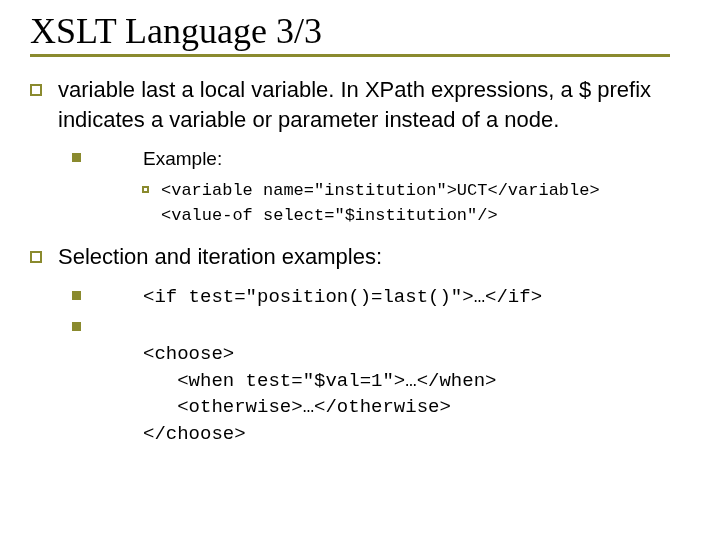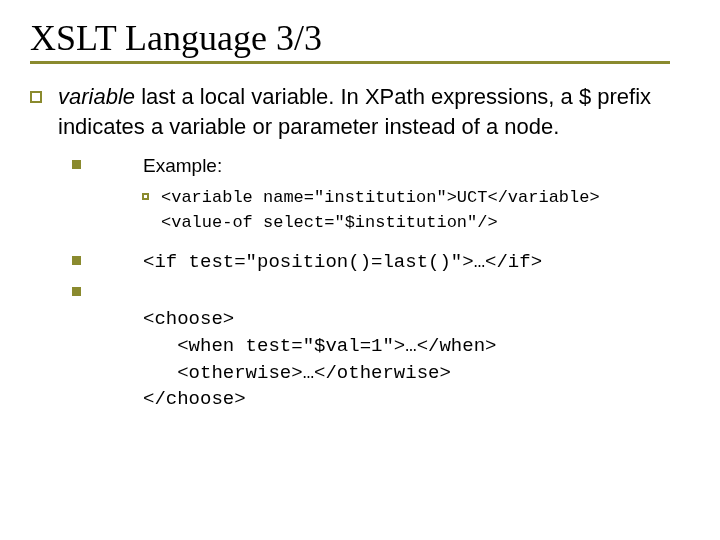--- a/index.html
+++ b/index.html
@@ -8,21 +8,21 @@
     width: 720px;
     height: 540px;
     background: #fff;
     font-family: Verdana, Geneva, sans-serif;
     color: #000;
   }
   .slide {
     box-sizing: border-box;
     width: 700px;
     height: 540px;
-    padding: 17px 30px 20px 30px;
+    padding: 10px 30px 20px 30px;
   }
   .title {
     font-family: "Times New Roman", Times, serif;
     font-size: 36px;
     font-weight: 400;
     color: #000;
     margin: 0 0 2px 0;
   }
   .rule {
     border: none;
@@ -76,21 +76,21 @@
   }
   .lvl3-item {
     display: flex;
     align-items: flex-start;
     font-size: 17px;
     line-height: 1.45;
     font-family: "Courier New", Courier, monospace;
     margin-bottom: 2px;
   }
   .mono { font-family: "Courier New", Courier, monospace; }
-  .ital { font-style: italic; }
+  .ital { }
   .txt { display: block; }
 </style>
 </head>
 <body>
 
 <div class="slide">
 
   <h1 class="title">XSLT Language 3/3</h1>
   <hr class="rule">
 
@@ -114,20 +114,24 @@
           <span class="txt">
             <span class="mono">&lt;variable name="institution"&gt;UCT&lt;/variable&gt;</span><br>
             <span class="mono">&lt;value-of select="$institution"/&gt;</span>
           </span>
         </div>
       </div>
     </div>
   </div>
 
   <div class="lvl1">
+    <div class="lvl1-item">
+      <span class="bullet-sq-open"></span>
+      <span class="txt">Selection and iteration examples:</span>
+    </div>
 
     <div class="lvl2">
       <div class="lvl2-item">
         <span class="bullet-sq-solid"></span>
         <span class="txt mono">&lt;if test="position()=last()"&gt;…&lt;/if&gt;</span>
       </div>
       <div class="lvl2-item">
         <span class="bullet-sq-solid"></span>
         <span class="txt mono" style="white-space:pre;">
 <span>&lt;choose&gt;</span>

